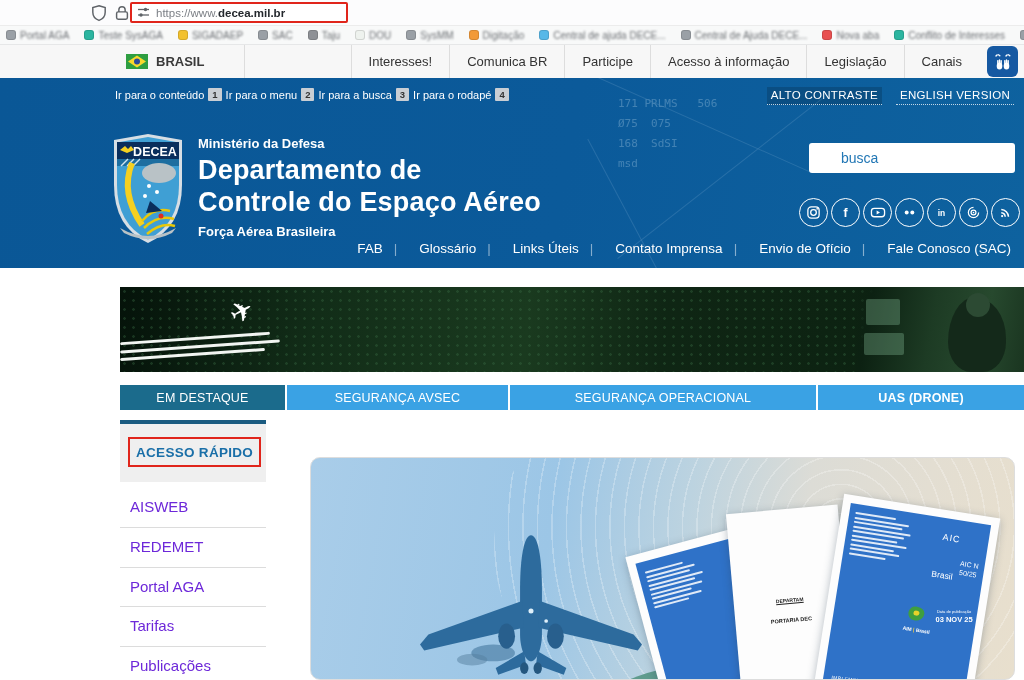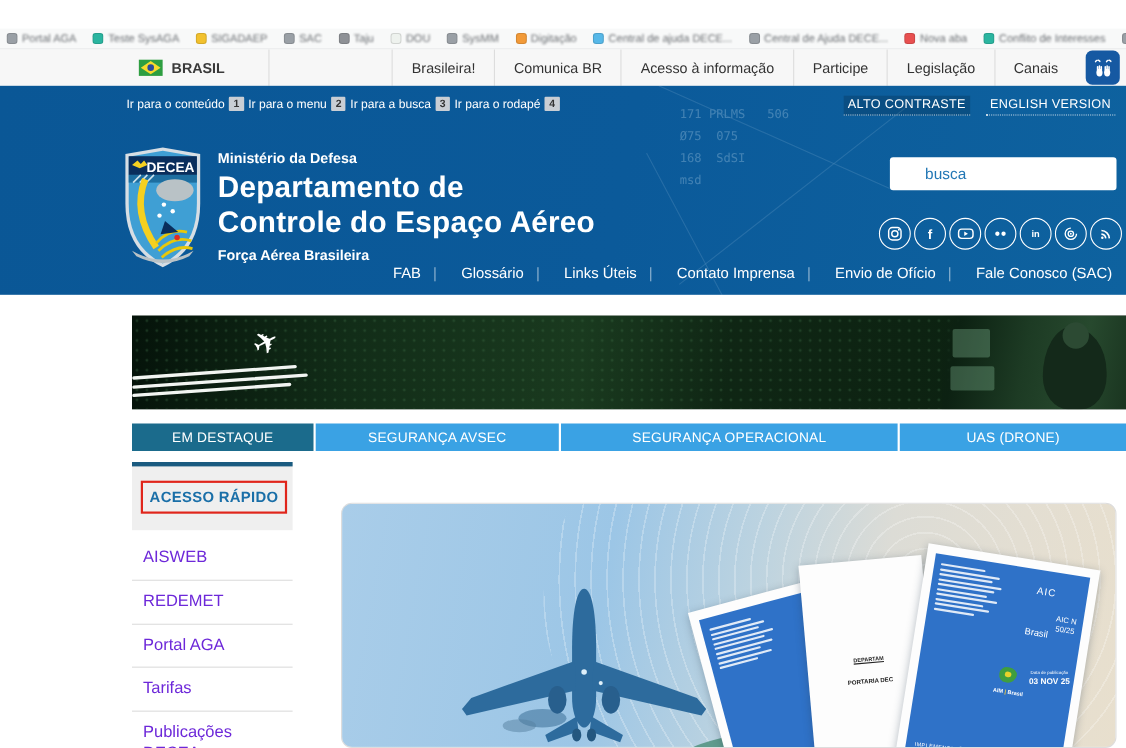--- a/index.html
+++ b/index.html
@@ -115,20 +115,40 @@
   .cov-aim em { color:#ffd23a; font-style:normal; }
   .cov-impl { position:absolute; left:8px; bottom:2px; color:#fff; font-size:5px; transform:rotate(-2deg); letter-spacing:.4px; }
 
   svg text { font-family:"Liberation Sans", sans-serif; }
 </style>
 </head>
 <body>
 
 <div class="page">
 
+  <div class="chrome-top">
+    <svg class="chrome-ico shield" viewBox="0 0 16 16" fill="none" stroke="#5f6368" stroke-width="1.3">
+        <path d="M8 1.5 L13.5 3.2 V7.4 C13.5 11.2 10.8 13.6 8 14.6 C5.2 13.6 2.5 11.2 2.5 7.4 V3.2 Z"></path>
+      </svg>
+    <svg class="chrome-ico lock" viewBox="0 0 16 16" fill="none" stroke="#5f6368" stroke-width="1.3">
+        <rect x="3.2" y="7" width="9.6" height="6.5" rx="1.4"></rect>
+        <path d="M5.2 7 V5.2 a2.8 2.8 0 0 1 5.6 0 V7"></path>
+      </svg>
+    <div class="url-box">
+      <svg width="15" height="15" viewBox="0 0 15 15">
+          <g stroke="#5f6368" stroke-width="1.3">
+            <line x1="2" y1="4.5" x2="13" y2="4.5"></line>
+            <line x1="2" y1="10" x2="13" y2="10"></line>
+          </g>
+          <circle cx="9.5" cy="4.5" r="1.7" fill="#5f6368"></circle>
+          <circle cx="5" cy="10" r="1.7" fill="#5f6368"></circle>
+        </svg>
+      <div class="url-text"><span>https://www.</span><b>decea.mil.br</b></div>
+    </div>
+  </div>
 
   <div class="chrome-bm">
     <span class="bm">
         <i style="background: rgb(154, 160, 166);"></i>
         <span>Portal AGA</span>
       </span>
     <span class="bm">
         <i style="background: rgb(43, 181, 160);"></i>
         <span>Teste SysAGA</span>
       </span>
@@ -181,24 +201,24 @@
   <div class="govbar">
     <div class="gov-brand">
       <svg width="22" height="15" viewBox="0 0 22 15">
           <rect width="22" height="15" fill="#2e9e41"></rect>
           <polygon points="11,1.5 20,7.5 11,13.5 2,7.5" fill="#f8d92c"></polygon>
           <circle cx="11" cy="7.5" r="3" fill="#2a4b9c"></circle>
         </svg>
       <span>BRASIL</span>
     </div>
     <div class="gov-links">
-      <span class="gov-link">Brasileira!</span>
+      <span class="gov-link">Interesses!</span>
       <span class="gov-link">Comunica BR</span>
+      <span class="gov-link">Participe</span>
       <span class="gov-link">Acesso à informação</span>
-      <span class="gov-link">Participe</span>
       <span class="gov-link">Legislação</span>
       <span class="gov-link">Canais</span>
     </div>
     <div class="vlibras">
       <svg width="22" height="22" viewBox="0 0 22 22" fill="none" stroke="#fff" stroke-width="1.4" stroke-linecap="round">
         <path d="M4 5 q2 -2.5 4 0" stroke-dasharray="1.5 1.5"></path>
           <path d="M14 5 q2 -2.5 4 0" stroke-dasharray="1.5 1.5"></path>
         <path d="M7.5 9 v4 M5.8 9.6 v3 M9.2 9.6 v3"></path>
           <ellipse cx="7.5" cy="15" rx="2.8" ry="3.6" fill="#fff" stroke="none"></ellipse>
         <path d="M14.5 9 v4 M12.8 9.6 v3 M16.2 9.6 v3"></path>
@@ -353,21 +373,21 @@
       <div class="b-screen" style="left:8px;top:46px;width:40px;height:22px;"></div>
       <div class="b-soldier"></div>
       <div class="b-head"></div>
     </div>
   </div>
 
   <div class="tabs">
     <div class="tab active" style="width:165px;">EM DESTAQUE</div>
     <div class="tab" style="width:221px;">SEGURANÇA AVSEC</div>
     <div class="tab" style="width:306px;">SEGURANÇA OPERACIONAL</div>
-    <div class="tab" style="flex:1;">UAS (DRONE)</div>
+    <div class="tab" style="flex:1;font-weight:bold;">UAS (DRONE)</div>
   </div>
 
   <div class="sidebar">
     <div class="sb-head">
       <span class="sb-title-box">
         <span class="sb-title">ACESSO RÁPIDO</span>
       </span>
     </div>
     <div class="sb-list">
       <div class="sb-item">AISWEB</div>

